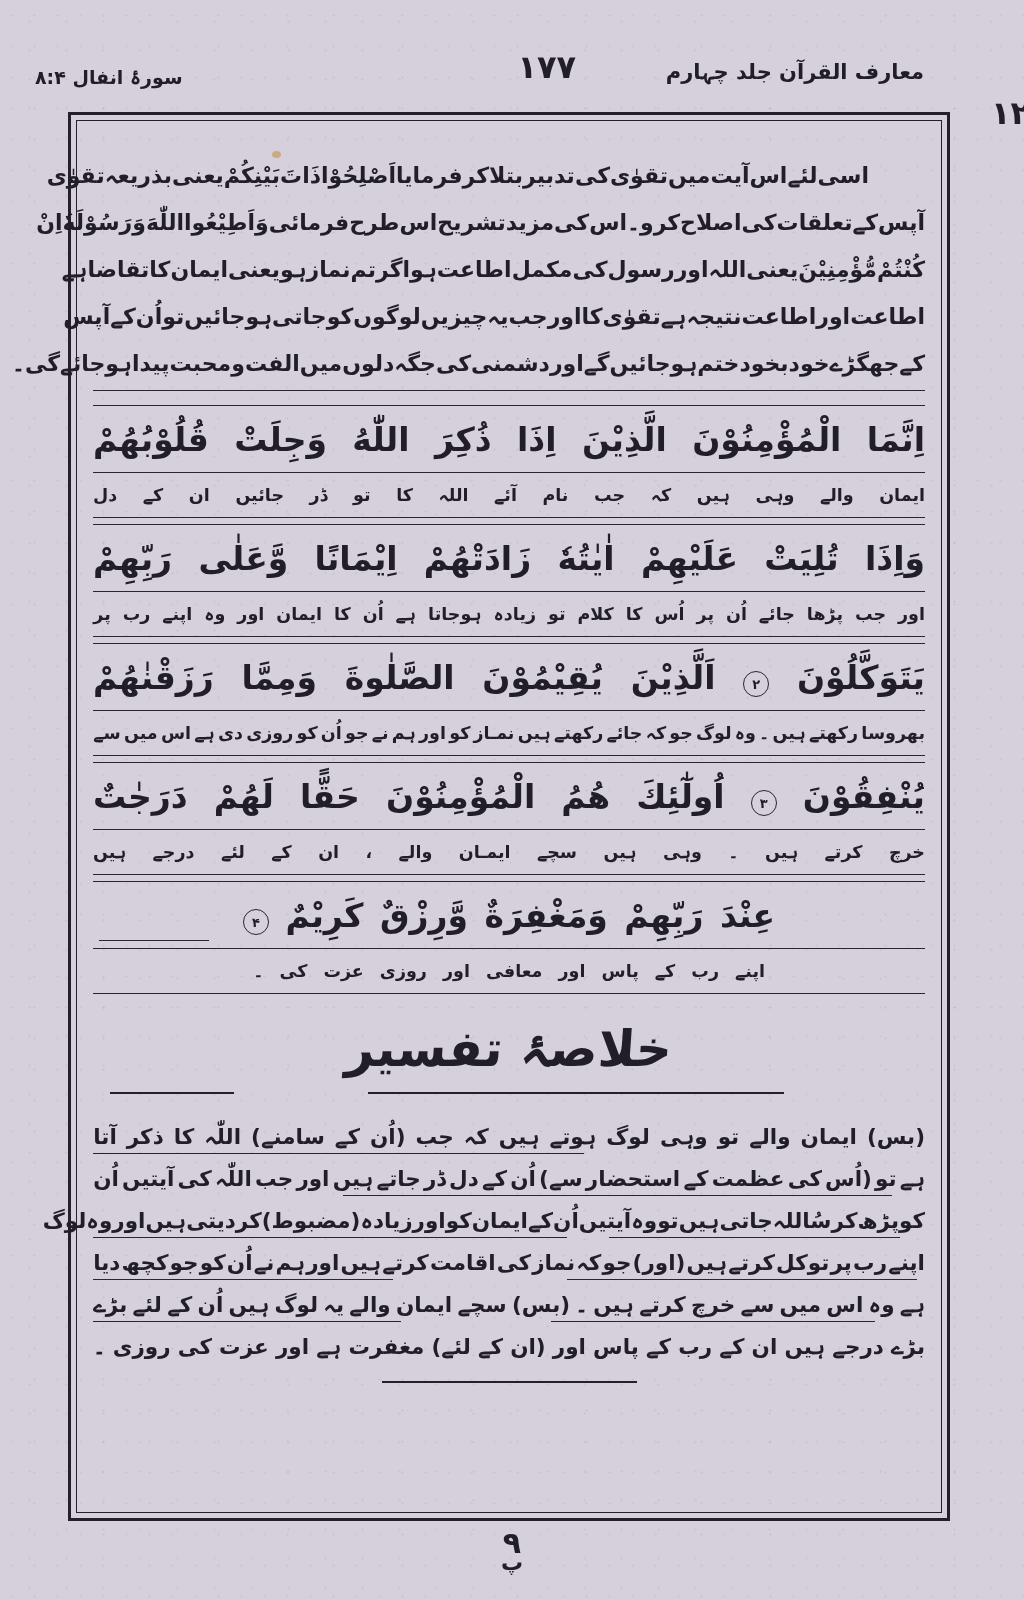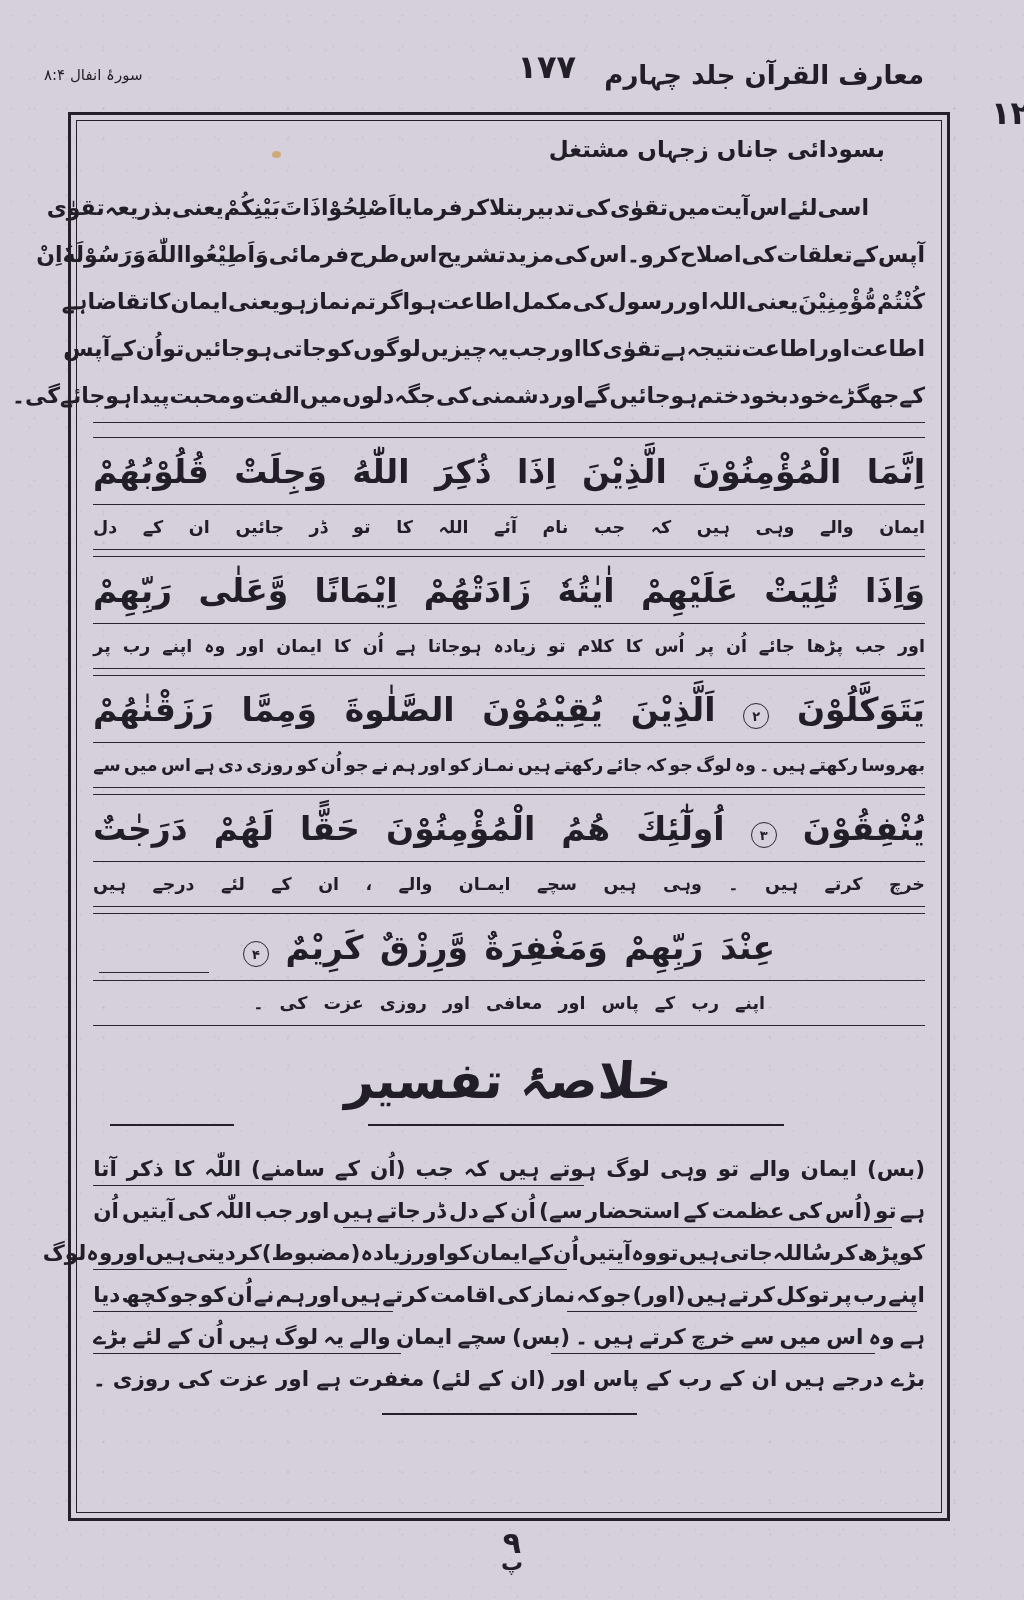--- a/index.html
+++ b/index.html
@@ -12,23 +12,23 @@
   body::before{
     content:"";position:absolute;inset:0;pointer-events:none;
     background:
       radial-gradient(circle, rgba(140,110,70,.10) 1px, transparent 1.4px),
       radial-gradient(circle, rgba(90,70,110,.07) 1px, transparent 1.4px);
     background-size:23px 31px, 37px 29px;
     background-position:0 0, 11px 7px;
   }
   .abs{position:absolute;}
   
-  .hdr-title{top:60px;right:100px;font-size:26px;font-weight:bold;}
+  .hdr-title{top:60px;right:100px;font-size:21px;font-weight:bold;}
   .hdr-page{top:48px;left:456px;width:120px;text-align:right;font-size:32px;font-weight:bold;letter-spacing:4px;}
-  .hdr-surah{top:66px;left:44px;font-size:15px;font-weight:normal;}
+  .hdr-surah{top:66px;left:35px;font-size:19px;font-weight:bold;}
   .margin-num{top:94px;right:-6px;font-size:32px;font-weight:bold;}
   
   .frame{left:68px;top:112px;width:876px;height:1403px;border:3px solid #241f29;background:transparent;}
   .frame-inner{position:absolute;inset:5px;border:1.5px solid #241f29;padding:0 16px;box-sizing:border-box;}
   .speck{width:9px;height:7px;border-radius:50%;background:#c8a164;opacity:.8;}
   
   .couplet{display:flex;justify-content:flex-start;gap:46px;margin-top:12px;padding-right:40px;
            font-size:23px;font-weight:bold;line-height:32px;}
   .hemi2{width:330px;text-align:justify;text-align-last:left;}
   
@@ -71,21 +71,20 @@
 <div class="abs hdr-page">۱۷۷</div>
 <div class="abs hdr-surah">سورۂ انفال ۸:۴</div>
 <div class="abs margin-num">۱۲</div>
 
 <div class="abs frame">
   <div class="frame-inner">
 
     <div class="abs speck" style="top:30px;right:660px;"></div>
 
     <div class="couplet">
-      <span>بسودائی جاناں زجہاں مشتغل</span>
     </div>
 
     <div class="intro">
       <div class="tline stretch">
           <span>اسی</span>
           <span>لئے</span>
           <span>اس</span>
           <span>آیت</span>
           <span>میں</span>
           <span>تقوٰی</span>

